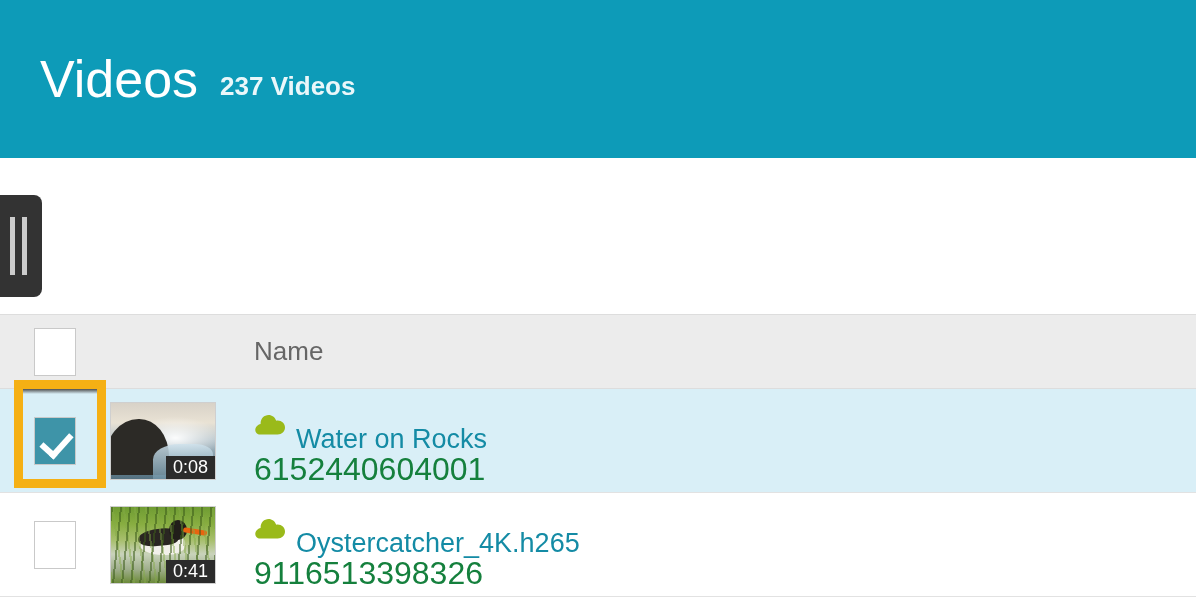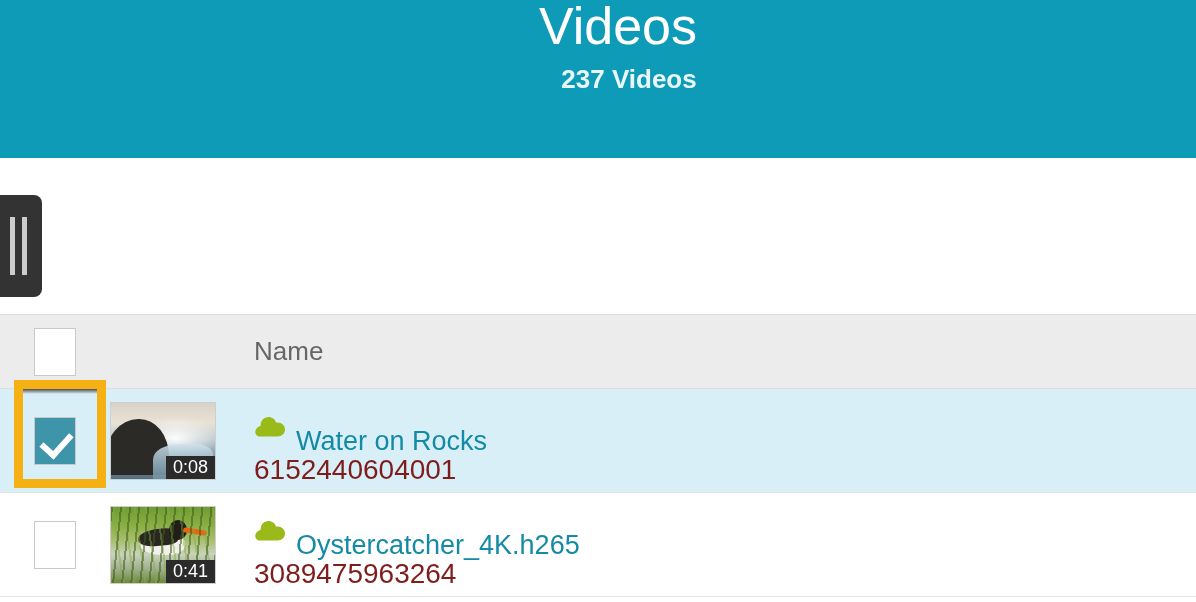--- a/index.html
+++ b/index.html
@@ -23,21 +23,20 @@
   }
 
   
   .page-header {
     height: 158px;
     background: #0d9bb8;
     display: flex;
     align-items: center;
     padding-left: 40px;
     box-sizing: border-box;
-    flex-direction: column;
   }
   .page-title {
     color: #ffffff;
     font-size: 52px;
     font-weight: 300;
     letter-spacing: 0px;
     line-height: 1;
   }
   .page-count {
     color: #eaf7fa;
@@ -328,22 +327,22 @@
   }
   .video-title {
     color: #148ba5;
     font-size: 27px;
     font-weight: 400;
     cursor: pointer;
     line-height: 1.05;
     margin-top: 31px;
   }
   .video-id {
-    color: #7f1d1d;
-    font-size: 28px;
+    color: #15803d;
+    font-size: 32px;
     font-weight: 400;
     padding-left: 4px;
     margin-top: 0;
     line-height: 1.05;
   }
 
   
   .highlight-check {
     position: absolute;
     left: 14px;
@@ -470,21 +469,21 @@
           <span class="dur">0:41</span>
         </div>
       </div>
       <div class="col-name">
         <div class="name-line">
           <svg class="cloud-icon" width="32" height="24" viewBox="0 0 32 24">
             <path d="M9.5 22.5h14.2c4 0 7.3-3.1 7.3-7s-3.3-7-7.3-7c-.5 0-1 .05-1.5.15C20.9 5.2 18 3 14.6 3 10.2 3 6.6 6.6 6.6 11c0 .3 0 .6.05.9C3.6 12.5 1.3 15 1.3 17.9c0 2.6 2.1 4.6 4.7 4.6h3.5z" fill="#9aba1a"></path>
           </svg>
           <span class="video-title">Oystercatcher_4K.h265</span>
         </div>
-        <div class="video-id">3089475963264</div>
+        <div class="video-id">9116513398326</div>
       </div>
     </div>
 
   </div>
 
   <div class="highlight-check"></div>
 
 </div>
 
 </body></html>

